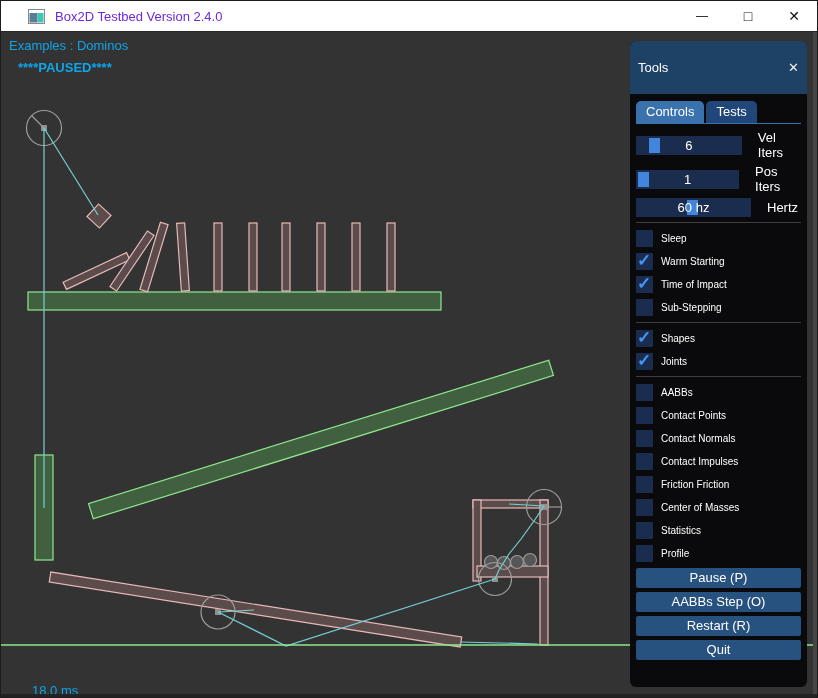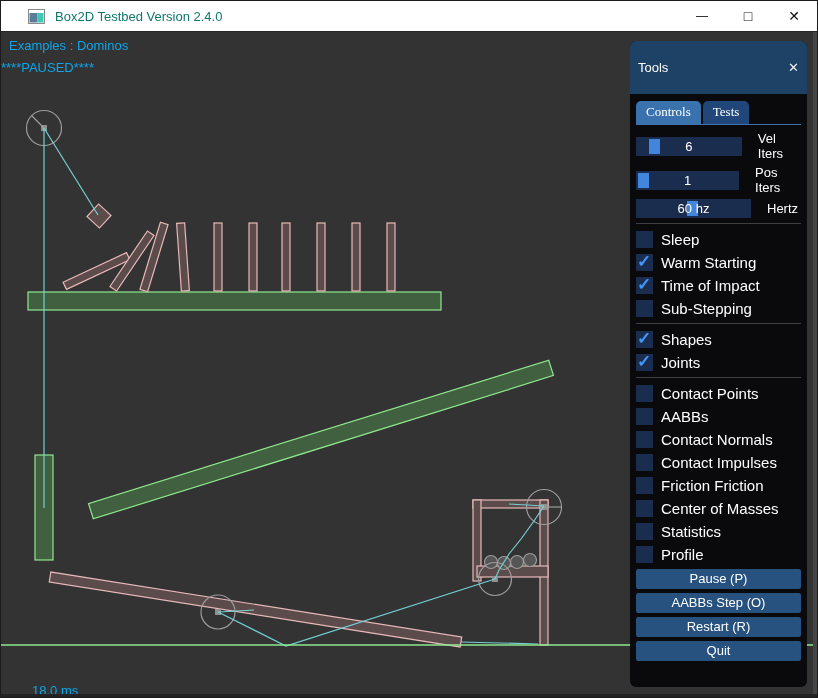--- a/index.html
+++ b/index.html
@@ -2,52 +2,52 @@
 <html><head>
 <meta charset="utf-8">
 <style>
   html,body{margin:0;padding:0;background:#1a1a1a;}
   #win{position:relative;width:818px;height:698px;background:#333333;overflow:hidden;
        font-family:"Liberation Sans",sans-serif;border:1px solid #1c1c1c;box-sizing:border-box;}
   
   #titlebar{position:absolute;top:0;left:0;width:100%;height:31px;background:#ffffff;
             display:flex;align-items:center;border-bottom:1px solid #262626;box-sizing:border-box;}
   #appicon{margin-left:27px;width:17px;height:15px;flex:0 0 auto;}
-  #apptitle{margin-left:10px;font-size:13px;color:#0f766e;}
+  #apptitle{margin-left:10px;font-size:13px;color:#6d28d9;}
   #winbtns{margin-left:auto;display:flex;height:100%;}
   .winbtn{width:46px;display:flex;align-items:center;justify-content:center;
           font-size:14px;color:#111;cursor:default;}
   .winbtn.min{font-size:12px;}
   
   .ctext{position:absolute;font-size:13px;color:#0ea5e9;white-space:pre;}
   #ex-label{left:8px;top:37px;}
-  #paused-label{left:0;top:59px;}
+  #paused-label{left:17px;top:59px;font-weight:bold;}
   #frametime-label{left:7px;top:682px;margin-left:24px;}
   #right-edge{position:absolute;left:812px;top:31px;width:6px;height:662px;background:#454545;}
   #bottom-edge{position:absolute;left:0;top:693px;width:818px;height:5px;background:#232326;}
   
   #panel{position:absolute;left:629px;top:40px;width:177px;height:646px;
          background:rgba(8,8,10,0.96);border-radius:6px;color:#fff;}
   #phead{height:21px;background:#1e4166;border-radius:6px 6px 0 0;display:flex;
          align-items:center;padding:16px 8px;font-size:13px;}
   #pclose{margin-left:auto;font-size:13px;color:#eeeeee;}
   #tabbar{display:flex;gap:2px;margin:7px 6px 0 6px;border-bottom:1px solid #3a72ae;}
-  .tab{padding:3px 10px 4px;font-size:13px;border-radius:5px 5px 0 0;background:#21477a;font-family:Liberation Serif, serif;}
+  .tab{padding:3px 10px 4px;font-size:13px;border-radius:5px 5px 0 0;background:#21477a;}
   .tab.active{background:#3a72ae;}
   #pcontent{padding:6px 6px 0 6px;}
   .srow{display:flex;align-items:center;margin-bottom:4px;}
   .track{position:relative;width:115px;height:19px;background:#1b2d4f;}
   .grab{position:absolute;top:2px;height:15px;width:11px;background:#4185dd;}
   .val{position:relative;display:block;text-align:center;line-height:19px;font-size:13px;}
   .slabel{margin-left:16px;font-size:13px;}
   .sep{height:1px;background:#3d3d44;margin:5px 0 7px 0;}
   .crow{display:flex;align-items:center;margin-bottom:6px;}
   .cbox{position:relative;width:17px;height:17px;background:#1b2d4f;flex:0 0 auto;}
   .mark{position:absolute;left:1px;top:-3px;font-size:17px;font-weight:bold;color:#4296fa;}
-  .clabel{margin-left:8px;font-size:15px;}
+  .clabel{margin-left:8px;font-size:10px;}
   .btn{height:20px;line-height:20px;text-align:center;background:#27517e;
        font-size:13px;border-radius:2px;margin-bottom:4px;}
   #scene{position:absolute;left:0;top:31px;}
 </style>
 </head>
 <body>
 
 <div id="win">
 
   <div id="titlebar">
@@ -231,25 +231,25 @@
           </div>
           <div class="crow">
             <div class="cbox">
               <span class="mark">✓</span>
             </div>
             <span class="clabel">Joints</span>
           </div>
           <div class="sep"></div>
           <div class="crow">
             <div class="cbox"></div>
+            <span class="clabel">AABBs</span>
+          </div>
+          <div class="crow">
+            <div class="cbox"></div>
             <span class="clabel">Contact Points</span>
-          </div>
-          <div class="crow">
-            <div class="cbox"></div>
-            <span class="clabel">AABBs</span>
           </div>
           <div class="crow">
             <div class="cbox"></div>
             <span class="clabel">Contact Normals</span>
           </div>
           <div class="crow">
             <div class="cbox"></div>
             <span class="clabel">Contact Impulses</span>
           </div>
           <div class="crow">

